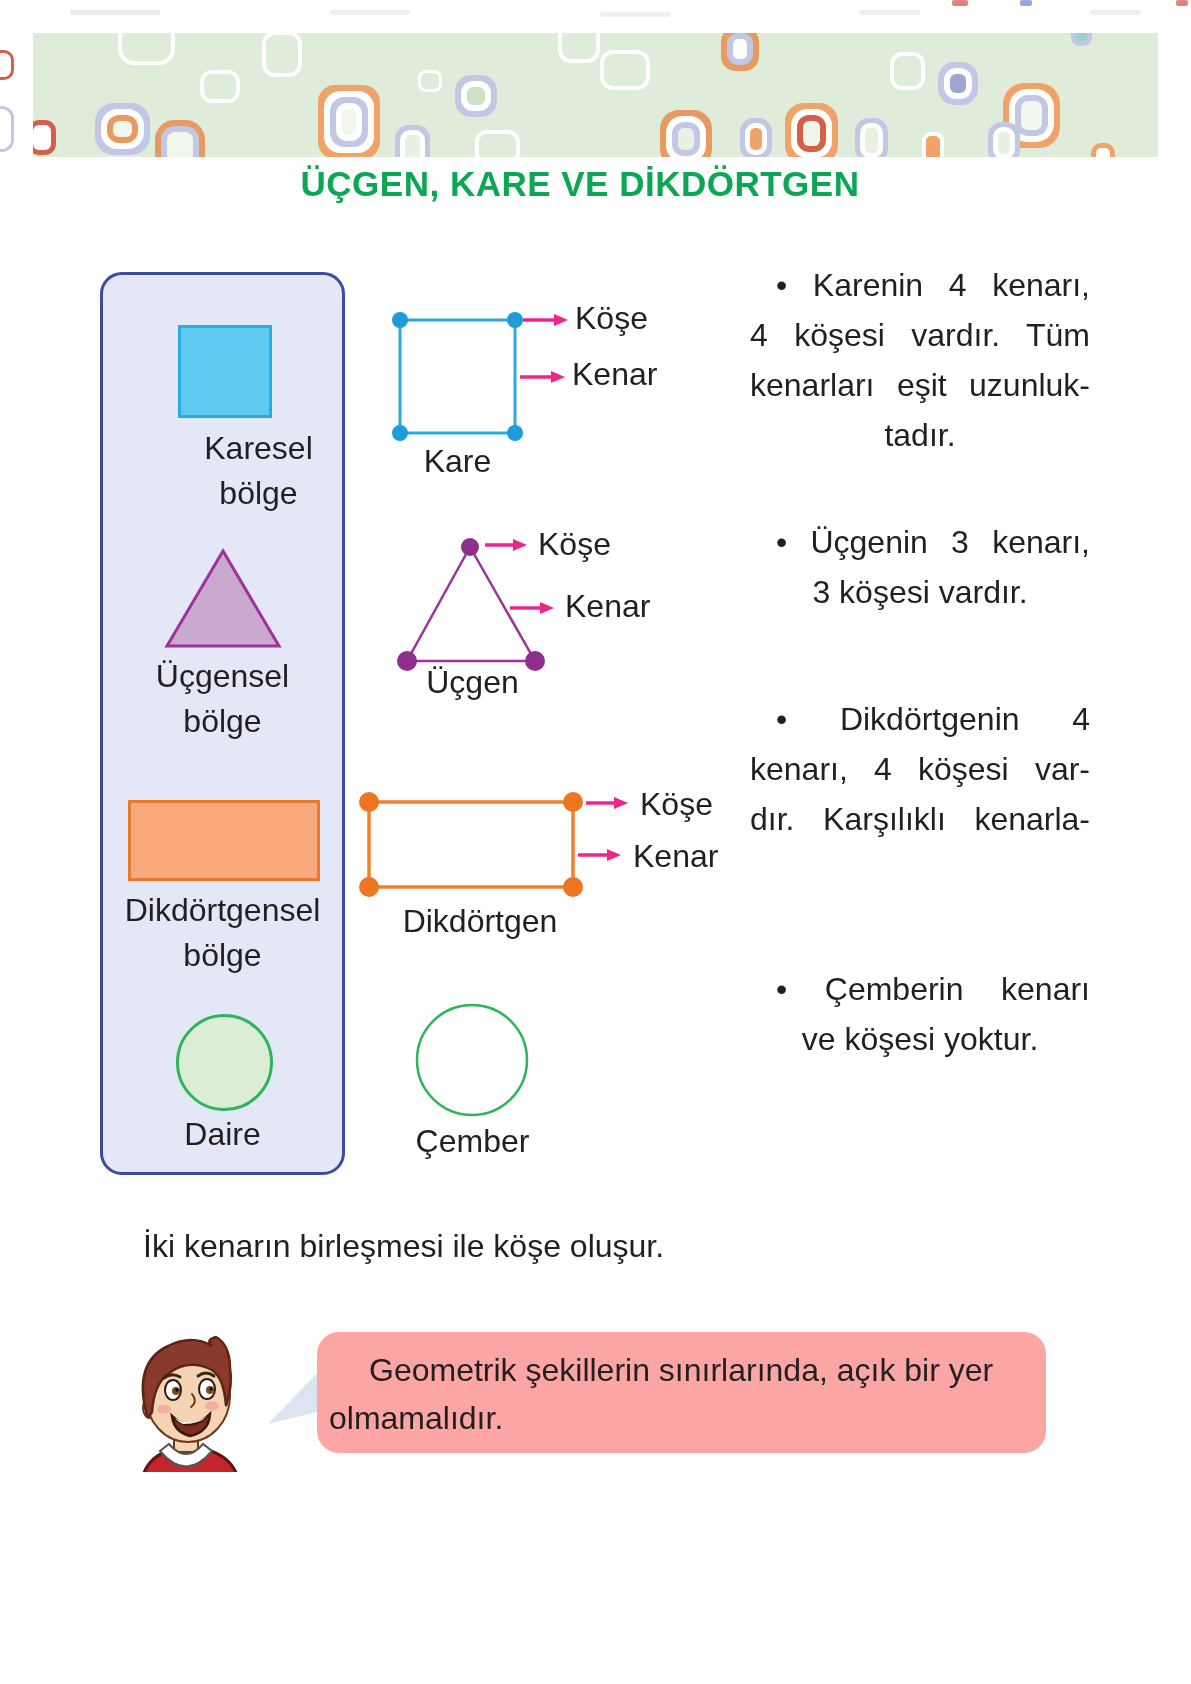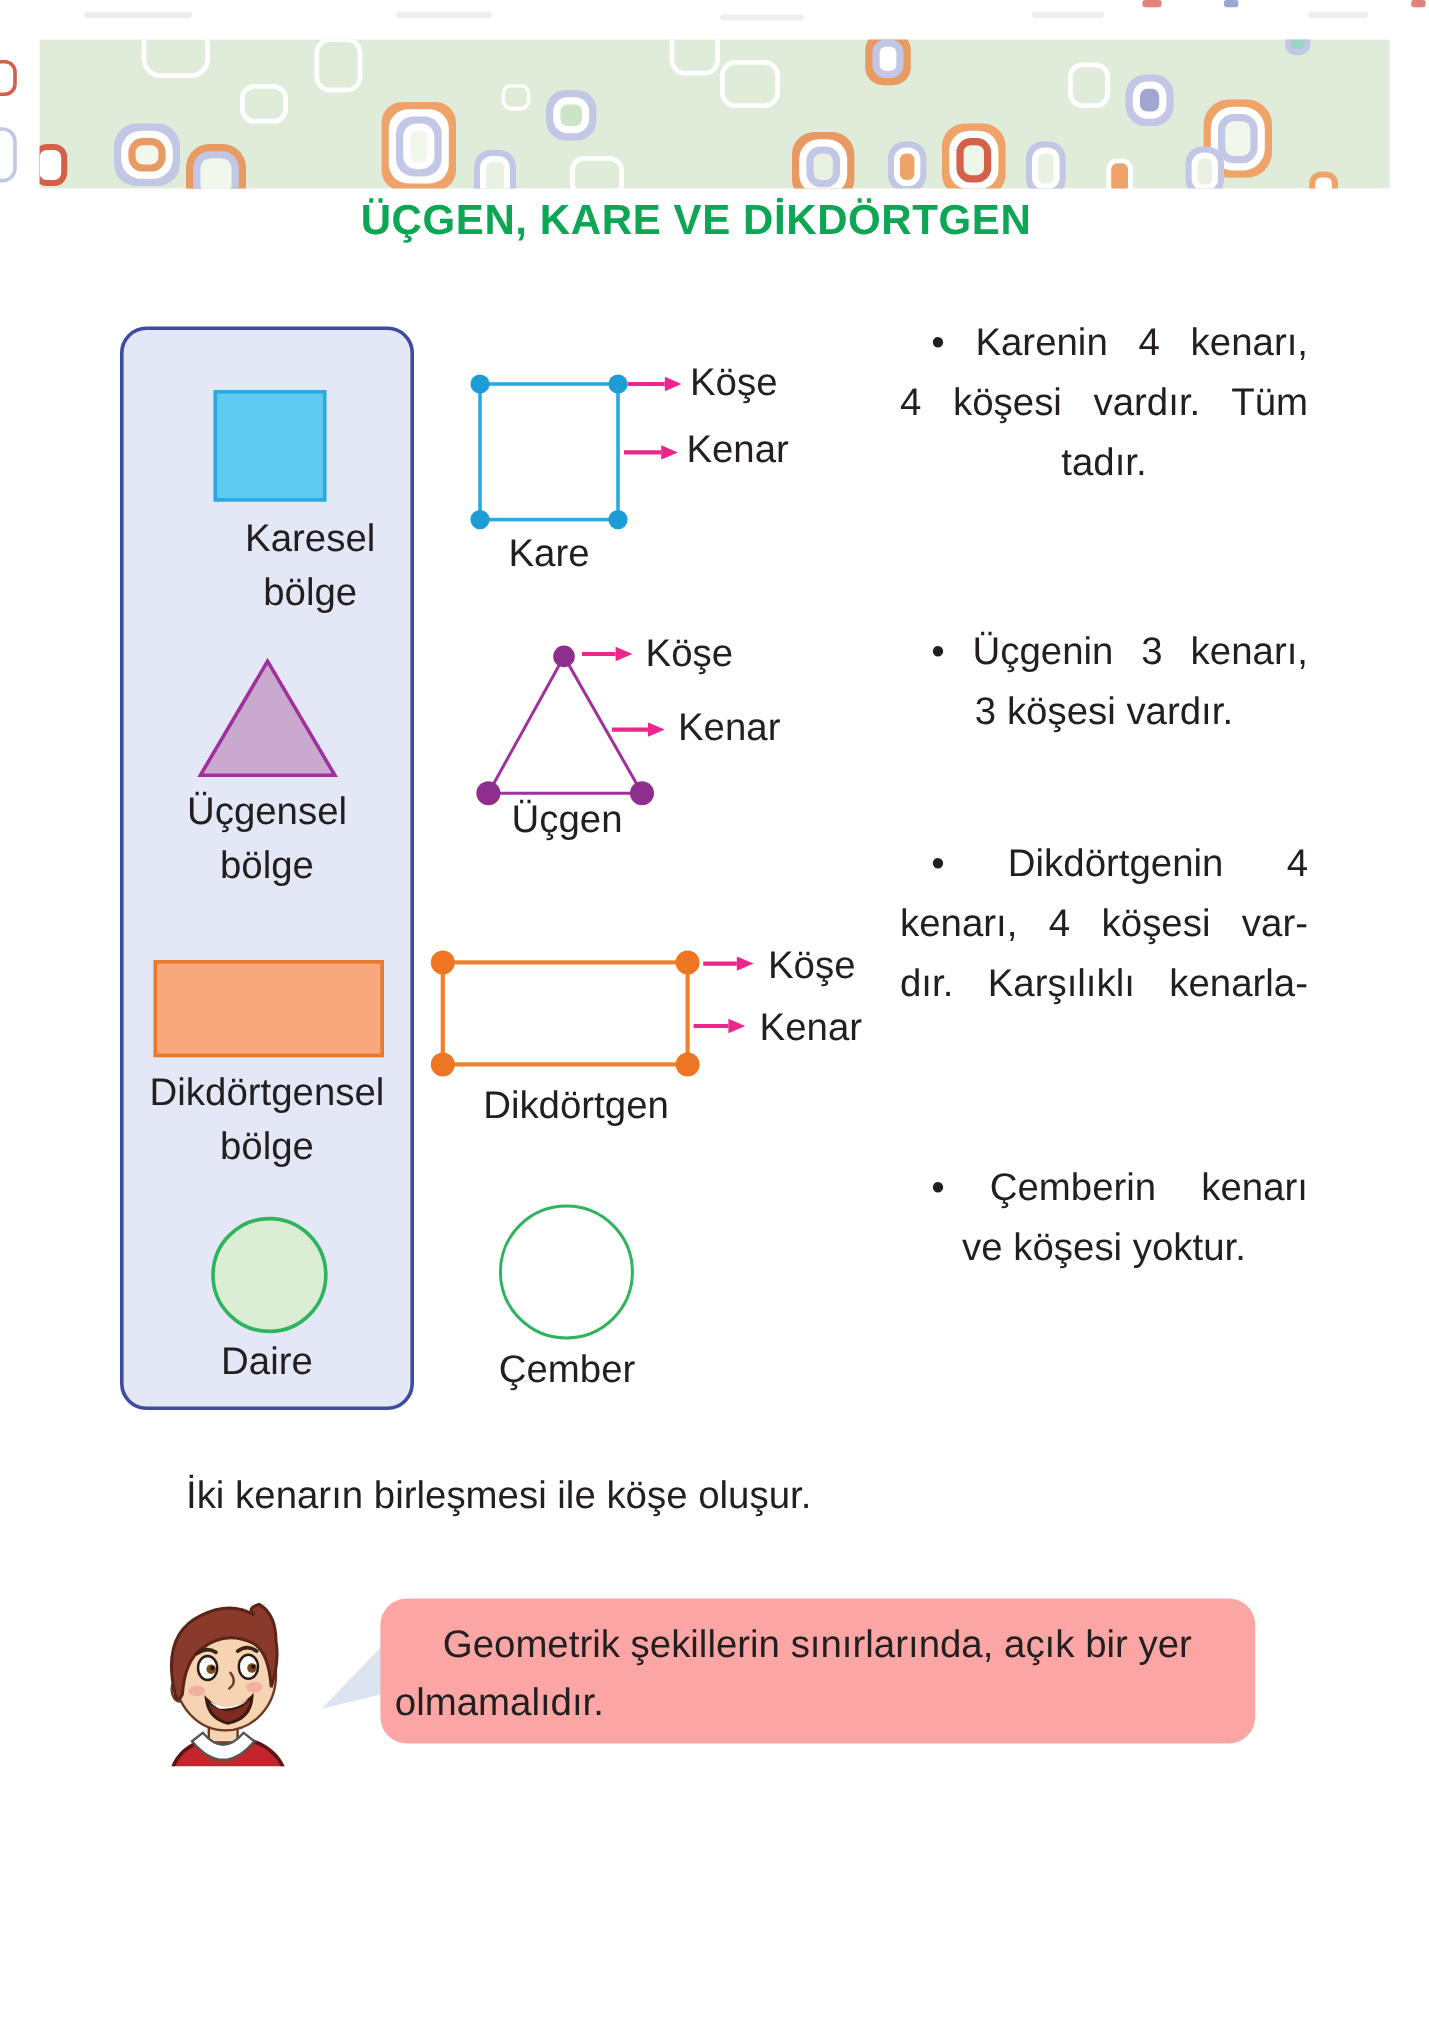--- a/index.html
+++ b/index.html
@@ -35,21 +35,21 @@
   
   .dsvg{position:absolute;}
   .shape-name{position:absolute;font-size:32px;text-align:center;}
   .ann{position:absolute;font-size:32px;}
   
   .bullets{position:absolute;left:750px;width:340px;}
   .bline{font-size:32px;line-height:50px;white-space:normal;text-align:center;}
   .bline.just{text-align:justify;text-align-last:justify;}
   .bline.first{padding-left:26px;}
   
-  .note{position:absolute;left:143px;top:1228px;font-size:32px;margin-left:12px;}
+  .note{position:absolute;left:143px;top:1228px;font-size:32px;}
   .bubble{
     position:absolute;left:317px;top:1332px;width:729px;height:121px;
     background:#fca5a5;border-radius:22px;padding:14px 20px 0 12px;box-sizing:border-box;
   }
   .bubble .line{font-size:32px;line-height:48px;}
   .bubble .line.indent{padding-left:40px;}
   .tail{position:absolute;left:266px;top:1366px;}
   .boy{position:absolute;left:112px;top:1332px;}
   .pagenum{position:absolute;left:0;top:1580px;width:1166px;text-align:center;font-size:42px;}
 </style>
@@ -160,20 +160,21 @@
   <div class="shape-name" style="left:390px;top:903px;width:180px;">Dikdörtgen</div>
 
   <svg class="dsvg" style="left:414px;top:1002px;" width="118" height="118">
     <circle cx="58" cy="58" r="55" fill="none" stroke="#2EB45C" stroke-width="2.5"></circle>
   </svg>
   <div class="shape-name" style="left:405px;top:1123px;width:135px;">Çember</div>
 
   <div class="bullets" style="top:260px;">
       <div class="bline just first">• Karenin 4 kenarı,</div>
       <div class="bline just">4 köşesi vardır. Tüm</div>
+      <div class="bline just">kenarları eşit uzunluk-</div>
       <div class="bline">tadır.</div>
     </div>
   <div class="bullets" style="top:517px;">
       <div class="bline just first">• Üçgenin 3 kenarı,</div>
       <div class="bline">3 köşesi vardır.</div>
     </div>
   <div class="bullets" style="top:694px;">
       <div class="bline just first">• Dikdörtgenin 4</div>
       <div class="bline just">kenarı, 4 köşesi var-</div>
       <div class="bline just">dır. Karşılıklı kenarla-</div>

